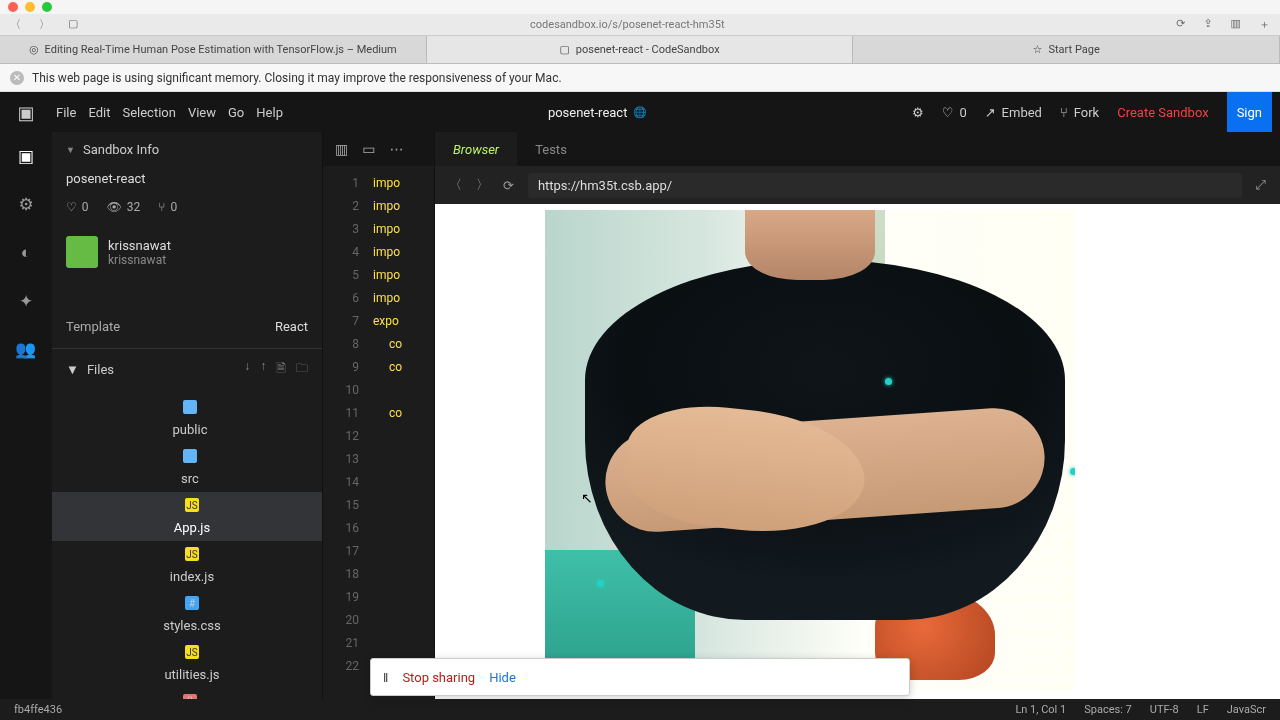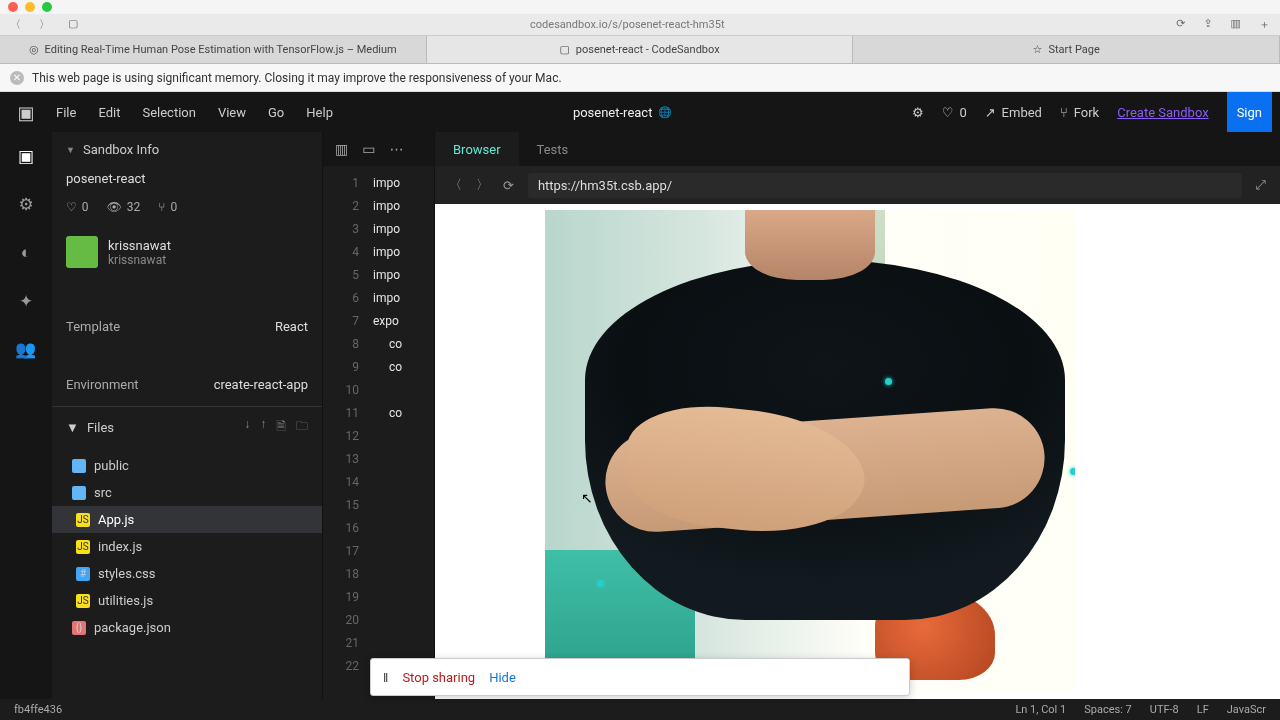--- a/index.html
+++ b/index.html
@@ -18,27 +18,27 @@
 .tab { flex:1; display:flex; align-items:center; justify-content:center; gap:6px; border-right:1px solid #bbb; color:#444; }
 .tab.active { background:#e6e6e6; }
 
 
 .banner { height:28px; background:#f7f7f7; border-bottom:1px solid #ddd; display:flex; align-items:center; padding:0 10px; font-size:12px; color:#333; gap:8px; }
 .banner-x { width:14px; height:14px; border-radius:50%; background:#bbb; color:#fff; font-size:10px; display:flex; align-items:center; justify-content:center; }
 
 
 .cs-header { height:40px; background:#151515; display:flex; align-items:center; color:#ccc; font-size:13px; }
 .cs-logo { width:52px; display:flex; align-items:center; justify-content:center; font-size:18px; }
-.menus { display:flex; gap:22px; padding-left:4px;text-align:center; }
+.menus { display:flex; gap:12px; padding-left:4px;text-align:center; }
 .cs-title { flex:1; text-align:center; color:#eee; display:flex; align-items:center; justify-content:center; gap:6px; }
 .globe { font-size:11px; opacity:.7; }
 .cs-right { display:flex; align-items:center; gap:18px; padding-right:8px; }
 .cs-btn { background:none; color:#ccc; border:none; font-size:13px; display:flex; align-items:center; gap:6px; cursor:pointer; }
 .sign { background:#0971f1; color:#fff; padding:7px 10px; height:40px; }
-.create { color:#8b5cf6;text-decoration:underline; }
+.create { color:#ef4444; }
 
 
 .workspace { display:flex; height:calc(720px - 14px - 22px - 28px - 28px - 40px - 21px); }
 .activity { width:52px; background:#151515; display:flex; flex-direction:column; align-items:center; padding-top:14px; gap:28px; color:#999; font-size:17px; }
 .activity .active { color:#fff; }
 
 .sidebar { width:270px; background:#1c1c1c; color:#ccc; font-size:13px; display:flex; flex-direction:column; overflow:hidden; }
 .panel-h { padding:10px 14px; display:flex; align-items:center; gap:8px; color:#ccc; }
 .panel-h .chev { opacity:.6; font-size:9px; }
 .proj-name { padding:4px 14px 14px; color:#ddd; }
@@ -46,38 +46,38 @@
 .stat { display:flex; align-items:center; gap:5px; }
 .author { display:flex; align-items:center; gap:10px; padding:6px 14px 16px; }
 .avatar { width:32px; height:32px; background:#6b4; border-radius:3px; }
 .author-name { color:#ddd; font-size:13px; }
 .author-sub { color:#888; font-size:12px; }
 .kv { display:flex; justify-content:space-between; padding:8px 14px; color:#aaa;margin-top:27px; }
 .kv .v { color:#ddd; }
 .files-h { padding:10px 14px; display:flex; align-items:center; justify-content:space-between; border-top:1px solid #333; margin-top:6px; color:#ccc; }
 .files-h .icons { display:flex; gap:10px; color:#888; font-size:12px; }
 .tree { padding:4px 0; font-size:13px; }
-.tree-item { padding:6px 14px 6px 20px; display:flex; align-items:center; gap:8px; cursor:pointer; }
+.tree-item { padding:6px 14px 6px 20px; display:flex; align-items:center; gap:8px; cursor:pointer;flex-direction:column; }
 .tree-item.indent { padding-left:24px; }
 .tree-item.sel { background:#333437; color:#fff; }
 .fi { width:14px; height:14px; display:inline-flex; align-items:center; justify-content:center; font-size:10px; border-radius:2px; }
 .fi-folder { background:#64b5f6; } .fi-js { background:#f7df1e; color:#333; } .fi-css { background:#42a5f5; } .fi-json { background:#e57373; }
 
 .editor { width:112px; background:#1c1c1c; display:flex; flex-direction:column; border-left:1px solid #111; }
 .ed-tabs { height:34px; background:#151515; display:flex; align-items:center; padding:0 12px; gap:14px; color:#aaa; font-size:14px; }
 .ed-body { flex:1; display:flex; font-family:Menlo,monospace; font-size:12px; overflow:hidden; }
 .gutter { width:46px; text-align:right; padding:6px 10px 0 0; color:#666; line-height:23px; background:#1c1c1c; }
 .code { padding:6px 4px 0; line-height:23px; }
-.kw { color:#e5e5e5; }
+.kw { color:#fde047; }
 .ind { padding-left:16px; }
 
 .preview { flex:1; background:#1c1c1c; display:flex; flex-direction:column; border-left:1px solid #111; }
 .pv-tabs { height:34px; background:#151515; display:flex; align-items:center; font-size:13px; color:#888; }
 .pv-tab { padding:0 18px; height:100%; display:flex; align-items:center; }
-.pv-tab.active { color:#5eead4; background:#1c1c1c; }
+.pv-tab.active { color:#bef264; background:#1c1c1c;font-style:italic; }
 .pv-url { height:38px; background:#222; display:flex; align-items:center; gap:14px; padding:0 14px; color:#999; font-size:13px; }
 .pv-url .bar { flex:1; background:#2a2a2a; border-radius:3px; padding:5px 10px; color:#ddd; }
 .pv-content { flex:1; background:#fff; position:relative; overflow:hidden; }
 .webcam { position:absolute; left:110px; top:6px; width:530px; height:480px; background:#222; overflow:hidden; }
 .room { position:absolute; inset:0; background:linear-gradient(90deg,#b9d6cc 0%, #d6e6df 30%, #fffef8 60%, #fffff4 100%); }
 .doorway { position:absolute; top:0; left:240px; width:100px; height:260px; background:linear-gradient(#adc9a8,#88a880); opacity:.6; }
 .teal-block { position:absolute; bottom:0; left:0; width:150px; height:140px; background:linear-gradient(#3fbfa8,#2a9d87); }
 .orange-bag { position:absolute; bottom:10px; right:80px; width:120px; height:90px; background:radial-gradient(circle at 40% 40%, #e86a3a, #b24520); border-radius:40% 50% 30% 30%; }
 .rack { position:absolute; bottom:10px; right:0; width:180px; height:280px; background:repeating-linear-gradient(0deg, rgba(255,255,255,.85) 0 2px, transparent 2px 18px), repeating-linear-gradient(90deg, rgba(255,255,255,.85) 0 2px, transparent 2px 18px); opacity:.6; }
 .torso { position:absolute; top:50px; left:40px; width:480px; height:360px; background:radial-gradient(ellipse 70% 60% at 50% 30%, #0e1418 0%, #0a0f12 60%, #121a1f 100%); border-radius:60% 60% 40% 40% / 40% 40% 60% 60%; }
@@ -187,24 +187,20 @@
     <div class="author">
       <div class="avatar"></div>
       <div>
         <div class="author-name">krissnawat</div>
         <div class="author-sub">krissnawat</div>
       </div>
     </div>
     <div class="kv">
       <span>Template</span>
         <span class="v">React</span>
-    </div>
-    <div class="kv">
-      <span>Environment</span>
-        <span class="v">create-react-app</span>
     </div>
     <div class="files-h">
       <span style="display:flex;gap:8px;align-items:center">
           <span class="chev">▼</span>
           <span>Files</span>
         </span>
       <span class="icons">
         <span>↓</span>
         <span>↑</span>
         <span>🗎</span>

